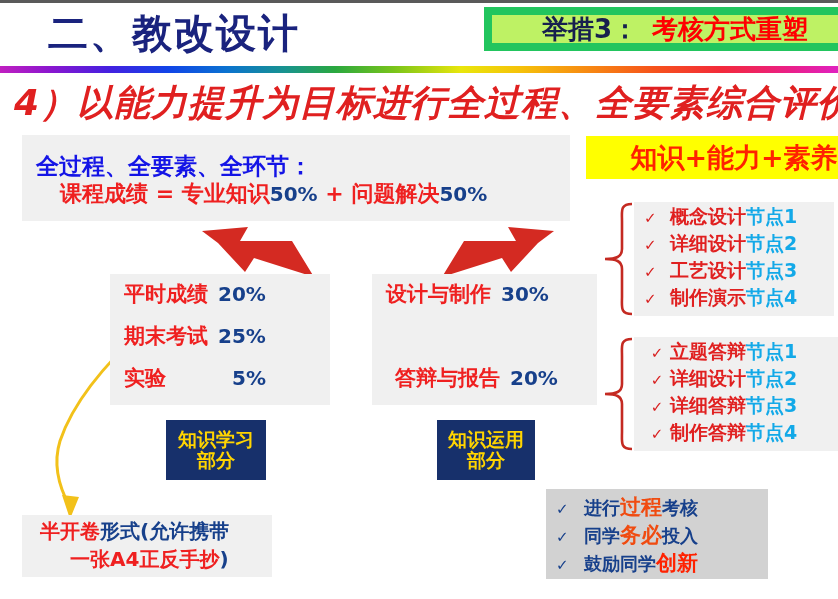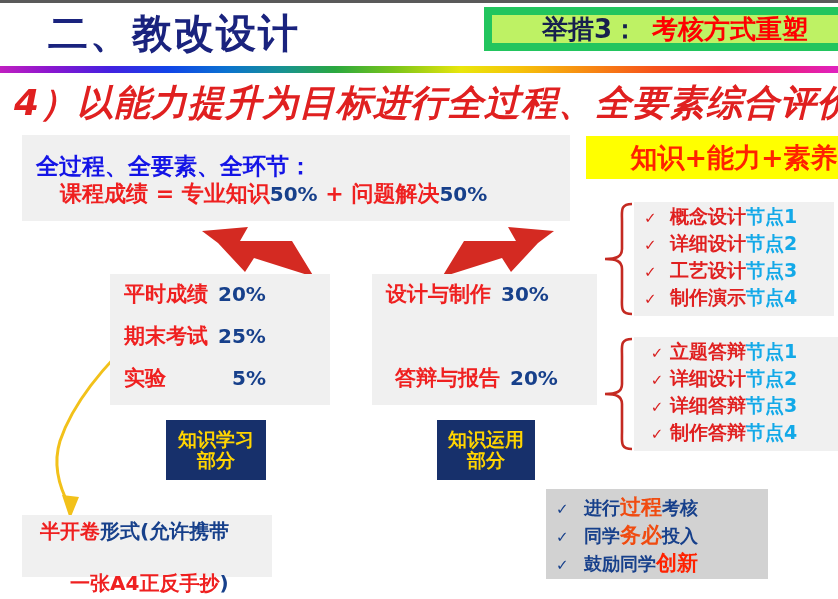--- a/index.html
+++ b/index.html
@@ -256,21 +256,21 @@
     </div>
     <div class="node-row" style="top:83px;">
       <span class="node-check">✓</span><span class="node-label">制作答辩</span><span class="node-tag">节点4</span>
     </div>
   </div>
 
   <div id="exam-note">
     <div class="note-line" style="left:18px;top:3px;">
       <span class="note-red">半开卷</span><span class="note-blue">形式(允许携带</span>
     </div>
-    <div class="note-line" style="left:48px;top:31px;margin-top:24px;">
+    <div class="note-line" style="left:48px;top:31px;">
       <span class="note-red">一张</span><span class="note-red">A4正反手抄</span><span class="note-blue">)</span>
     </div>
   </div>
 
   <div id="reminders">
     <div class="rem-row" style="top:4px;">
       <span class="rem-check">✓</span><span class="rem-blue">进行</span><span class="rem-orange">过程</span><span class="rem-blue">考核</span>
     </div>
     <div class="rem-row" style="top:32px;">
       <span class="rem-check">✓</span><span class="rem-blue">同学</span><span class="rem-orange">务必</span><span class="rem-blue">投入</span>

